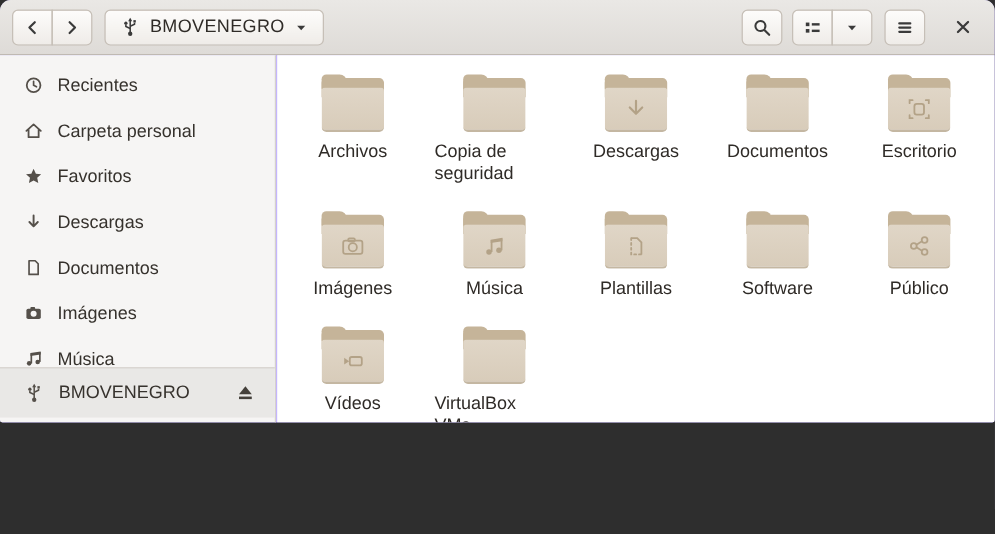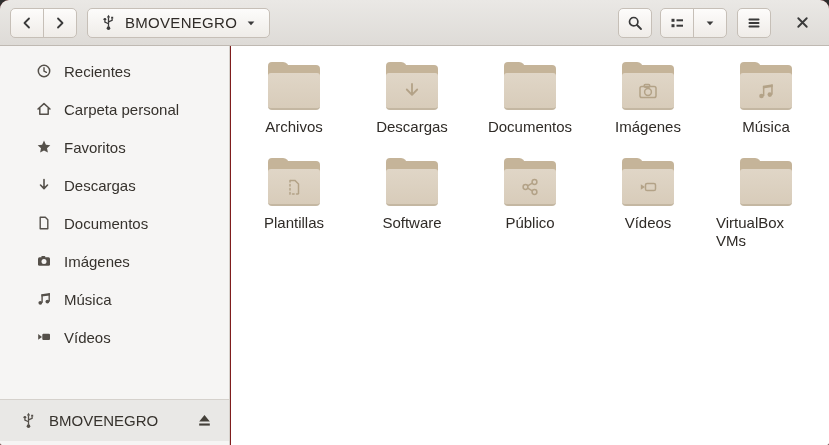--- a/index.html
+++ b/index.html
@@ -1,19 +1,19 @@
 <!DOCTYPE html>
 <html><head>
 <meta charset="utf-8">
 <style>
   * { box-sizing: border-box; margin: 0; padding: 0; }
   html,body { width: 829px; height: 445px; background:#2e2e2e; font-family:"Liberation Sans", sans-serif; }
   .window {
-    position:relative; width:829px; height:445px; overflow:hidden;
-    border-radius:9px 9px 2px 2px; background:#7f1d1d; color:#312e2b;
+    position:relative; width:829px; height:352px; overflow:hidden;
+    border-radius:9px 9px 2px 2px; background:#c4b5fd; color:#312e2b;
   }
   
   .header {
     position:absolute; top:0; left:0; right:0; height:46px;
     background:linear-gradient(#eae8e5,#dedbd7);
     border-bottom:1px solid #bfb9b2;
     display:flex; align-items:center; padding:0 10px;
   }
   .hbtn {
     height:30px; min-width:34px; display:flex; align-items:center; justify-content:center;
@@ -28,21 +28,21 @@
   .path-label { font-size:15px; color:#2f2b27; letter-spacing:.3px; }
   .spacer { flex:1; }
   .view-group { margin-left:8px; }
   .menu-btn { margin-left:10px; }
   .close-btn { margin-left:14px; width:34px; height:34px; display:flex; align-items:center;
     justify-content:center; background:transparent; border:none; cursor:pointer; }
   svg { display:block; }
   
   .sidebar {
     position:absolute; top:46px; left:0; bottom:0; width:230px;
-    background:#f6f5f4; border-right:1px solid #d5d1cc;padding-left:16px;
+    background:#f6f5f4; border-right:1px solid #d5d1cc;
   }
   .side-item {
     height:38px; display:flex; align-items:center; gap:12px; padding:0 0 0 20px;
     font-size:15px; color:#36322d; cursor:pointer;
   }
   .side-list { padding-top:6px; }
   .device-row {
     position:absolute; left:0; right:0; bottom:4px; height:42px;
     background:#e9e8e6; border-top:1px solid #d5d1cc;
     display:flex; align-items:center; gap:12px; padding:0 14px 0 20px;
@@ -294,20 +294,28 @@
 
       <div class="cell">
         <div class="folder">
           <div class="folder-tab"></div>
             <div class="folder-back"></div>
             <div class="folder-front"></div>
         </div>
         <div class="cell-label">Archivos</div>
       </div>
 
+      <div class="cell">
+        <div class="folder">
+          <div class="folder-tab"></div>
+            <div class="folder-back"></div>
+            <div class="folder-front"></div>
+        </div>
+        <div class="cell-label">Copia de seguridad</div>
+      </div>
 
       <div class="cell">
         <div class="folder">
           <div class="folder-tab"></div>
             <div class="folder-back"></div>
           <div class="folder-front">
             <span>
               <svg width="24" height="24" viewBox="0 0 24 24">
                 <path d="M12 5 V15 M6.8 10.5 L12 15.8 L17.2 10.5" fill="none" stroke="#b3a287" stroke-width="1.8" stroke-linecap="round" stroke-linejoin="round"></path>
               </svg>
@@ -319,20 +327,35 @@
 
       <div class="cell">
         <div class="folder">
           <div class="folder-tab"></div>
             <div class="folder-back"></div>
             <div class="folder-front"></div>
         </div>
         <div class="cell-label">Documentos</div>
       </div>
 
+      <div class="cell">
+        <div class="folder">
+          <div class="folder-tab"></div>
+            <div class="folder-back"></div>
+          <div class="folder-front">
+            <span>
+              <svg width="24" height="24" viewBox="0 0 24 24" fill="none" stroke="#b3a287" stroke-width="1.5" stroke-linecap="round">
+                <path d="M4 7 V4.5 H6.5 M17.5 4.5 H20 V7 M20 17 V19.5 H17.5 M6.5 19.5 H4 V17"></path>
+                <rect x="8" y="7.5" width="8" height="9" rx="2"></rect>
+              </svg>
+            </span>
+          </div>
+        </div>
+        <div class="cell-label">Escritorio</div>
+      </div>
 
       <div class="cell">
         <div class="folder">
           <div class="folder-tab"></div>
             <div class="folder-back"></div>
           <div class="folder-front">
             <span>
               <svg width="24" height="24" viewBox="0 0 24 24" fill="none" stroke="#b3a287" stroke-width="1.5">
                 <rect x="8.2" y="5.6" width="5.5" height="2.6" rx="1"></rect>
                 <rect x="4" y="7.5" width="16" height="11" rx="1.8"></rect>

